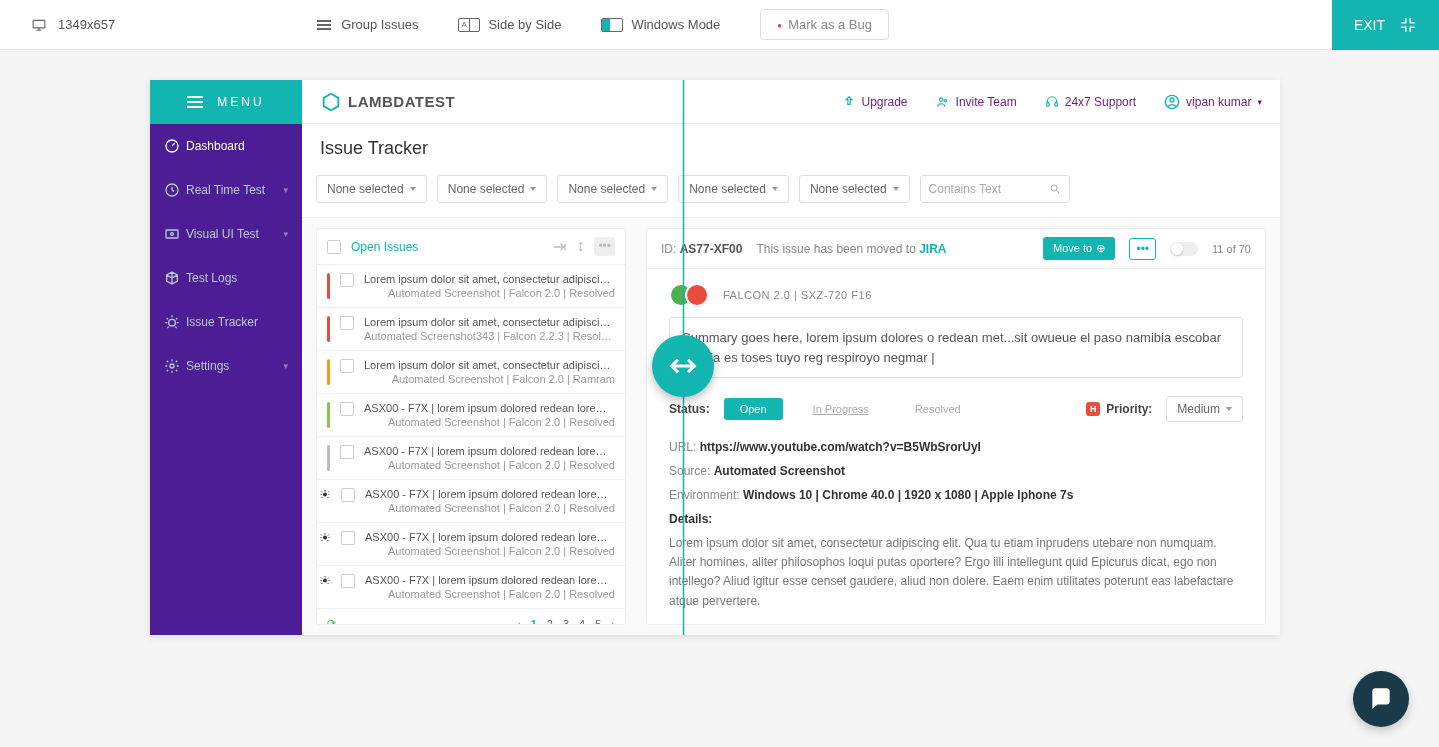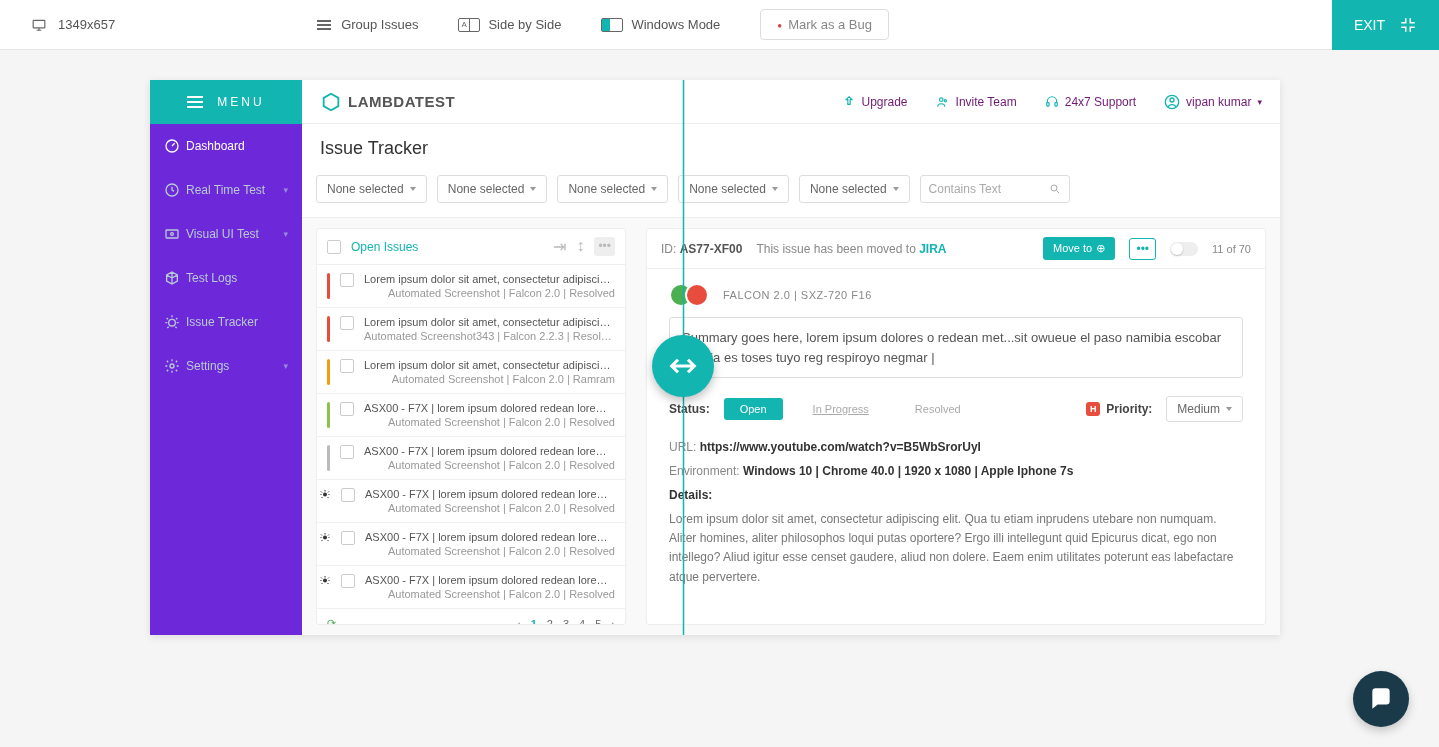--- a/index.html
+++ b/index.html
@@ -21,21 +21,21 @@
 .tool-slider .ic::after { content:""; position:absolute; left:0; top:0; bottom:0; width:40%; background:#13b5b1; }
 .mark-bug { background: #fff; border: 1px solid #ddd; border-radius: 4px; padding: 7px 16px; font-size: 13px; color: #888; cursor:pointer;}
 .mark-bug::before { content:"●"; color:#d44; margin-right:6px; font-size:8px; vertical-align:middle;}
 .exit { position:absolute; top:0; right:0; height:50px; background: #13b5b1; color:#fff; display:flex; align-items:center; padding: 0 22px; gap: 14px; font-size:14px; font-weight:500; cursor:pointer;}
 .exit svg { width:18px; height:18px; }
 
 
 .app { position:absolute; top:80px; left:150px; width:1130px; height:555px; background:#fff; box-shadow: 0 2px 8px rgba(0,0,0,0.1); display:flex; overflow:hidden;}
 
 
-.sidebar { width:152px; background:#6d28d9; color:#b8cad4; display:flex; flex-direction:column;}
+.sidebar { width:152px; background:#4c1d95; color:#b8cad4; display:flex; flex-direction:column;}
 .menu-top { background:#13b5b1; height:44px; display:flex; align-items:center; justify-content:center; gap:14px; color:#fff; font-size:12px; letter-spacing:3px;}
 .burger { width:16px; display:flex; flex-direction:column; gap:3px;}
 .burger span{height:2px;background:#fff;}
 .sb-item { display:flex; align-items:center; gap:6px; padding: 14px 14px; font-size:12px; cursor:pointer; position:relative;}
 .sb-item svg { width:16px; height:16px; flex-shrink:0; }
 .sb-item.active { color:#fff; }
 .sb-item .chev { margin-left:auto; font-size:9px; opacity:0.6;}
 
 
 .content { flex:1; display:flex; flex-direction:column; background:#f9f9f9;}
@@ -398,20 +398,21 @@
             <span class="status-btn open">Open</span>
             <span class="status-btn ip">In Progress</span>
             <span class="status-btn res">Resolved</span>
             <span class="pri-lbl">
                 <span class="pri-ic">H</span>
                 <span>Priority:</span>
               </span>
             <div class="pri-sel">Medium</div>
           </div>
           <div class="meta-row"><span class="k">URL:</span> <span class="v">https://www.youtube.com/watch?v=B5WbSrorUyI</span></div>
+          <div class="meta-row"><span class="k">Source:</span> <span class="v">Automated Screenshot</span></div>
           <div class="meta-row"><span class="k">Environment:</span> <span class="v">Windows 10 | Chrome 40.0 | 1920 x 1080 | Apple Iphone 7s</span></div>
           <div class="det-head">Details:</div>
           <div class="det-body">Lorem ipsum dolor sit amet, consectetur adipiscing elit. Qua tu etiam inprudens utebare non numquam. Aliter homines, aliter philosophos loqui putas oportere? Ergo illi intellegunt quid Epicurus dicat, ego non intellego? Aliud igitur esse censet gaudere, aliud non dolere. Eaem enim utilitates poterunt eas labefactare atque pervertere.</div>
         </div>
       </div>
 
     </div>
   </div>
 </div>
 

